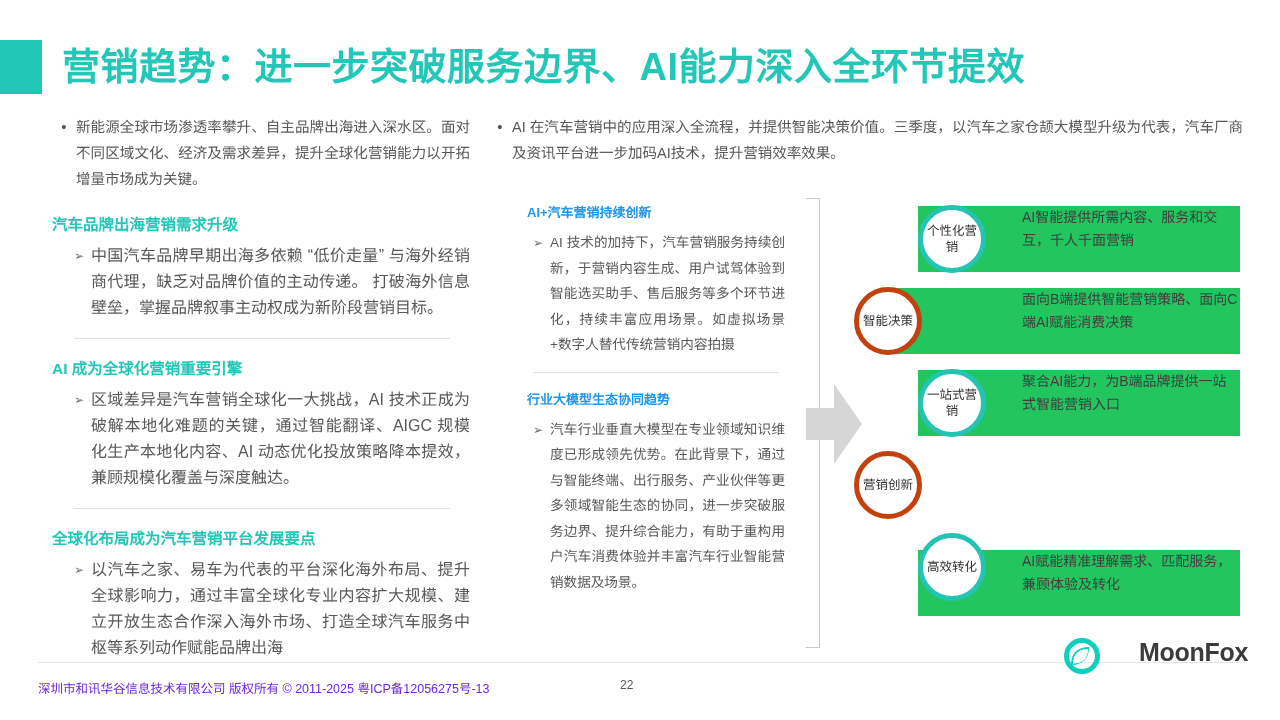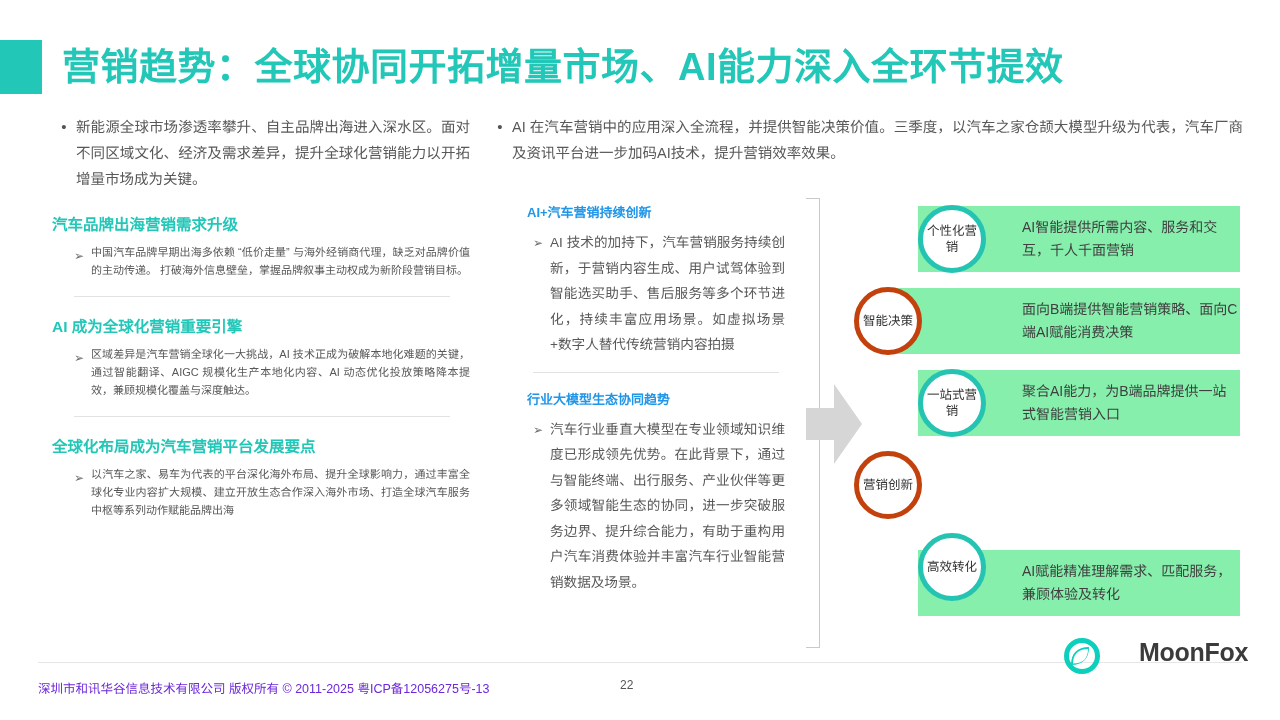--- a/index.html
+++ b/index.html
@@ -89,22 +89,22 @@
     padding-left: 22px;
   }
   .arrow-glyph {
     flex: 0 0 auto;
     width: 17px;
     font-size: 12px;
     line-height: 26px;
     color: #6c6c6c;
   }
   .arrow-body {
-    font-size: 11px;
-    line-height: 18px;
+    font-size: 16px;
+    line-height: 26px;
     color: #585858;
     text-align: justify;
   }
   .divider {
     height: 1px;
     background: #e2e2e2;
     margin: 17px 20px 17px 22px;
   }
 
   
@@ -150,24 +150,23 @@
   #col-right {
     position: absolute;
     left: 840px;
     top: 206px;
     width: 400px;
     height: 410px;
   }
   .card {
     position: absolute;
     height: 66px;
-    background: #86efac;
+    background: #22c55e;
     box-sizing: border-box;
     display: flex;
-    align-items: center;
   }
   .card-text {
     font-size: 14px;
     line-height: 23px;
     color: #3f3f3f;
   }
   .circle {
     position: absolute;
     width: 68px;
     height: 68px;
@@ -226,21 +225,21 @@
     letter-spacing: -0.3px;
   }
 </style>
 </head>
 <body>
 
 <div id="slide">
 
   <div id="title-bar">
     <div id="title-accent"></div>
-    <div id="title-text">营销趋势：全球协同开拓增量市场、AI能力深入全环节提效</div>
+    <div id="title-text">营销趋势：进一步突破服务边界、AI能力深入全环节提效</div>
   </div>
 
   <div id="col-left">
 
     <div class="bullet-row">
       <div class="bullet-dot">•</div>
       <div class="bullet-body">新能源全球市场渗透率攀升、自主品牌出海进入深水区。面对不同区域文化、经济及需求差异，提升全球化营销能力以开拓增量市场成为关键。</div>
     </div>
 
     <div class="section">

